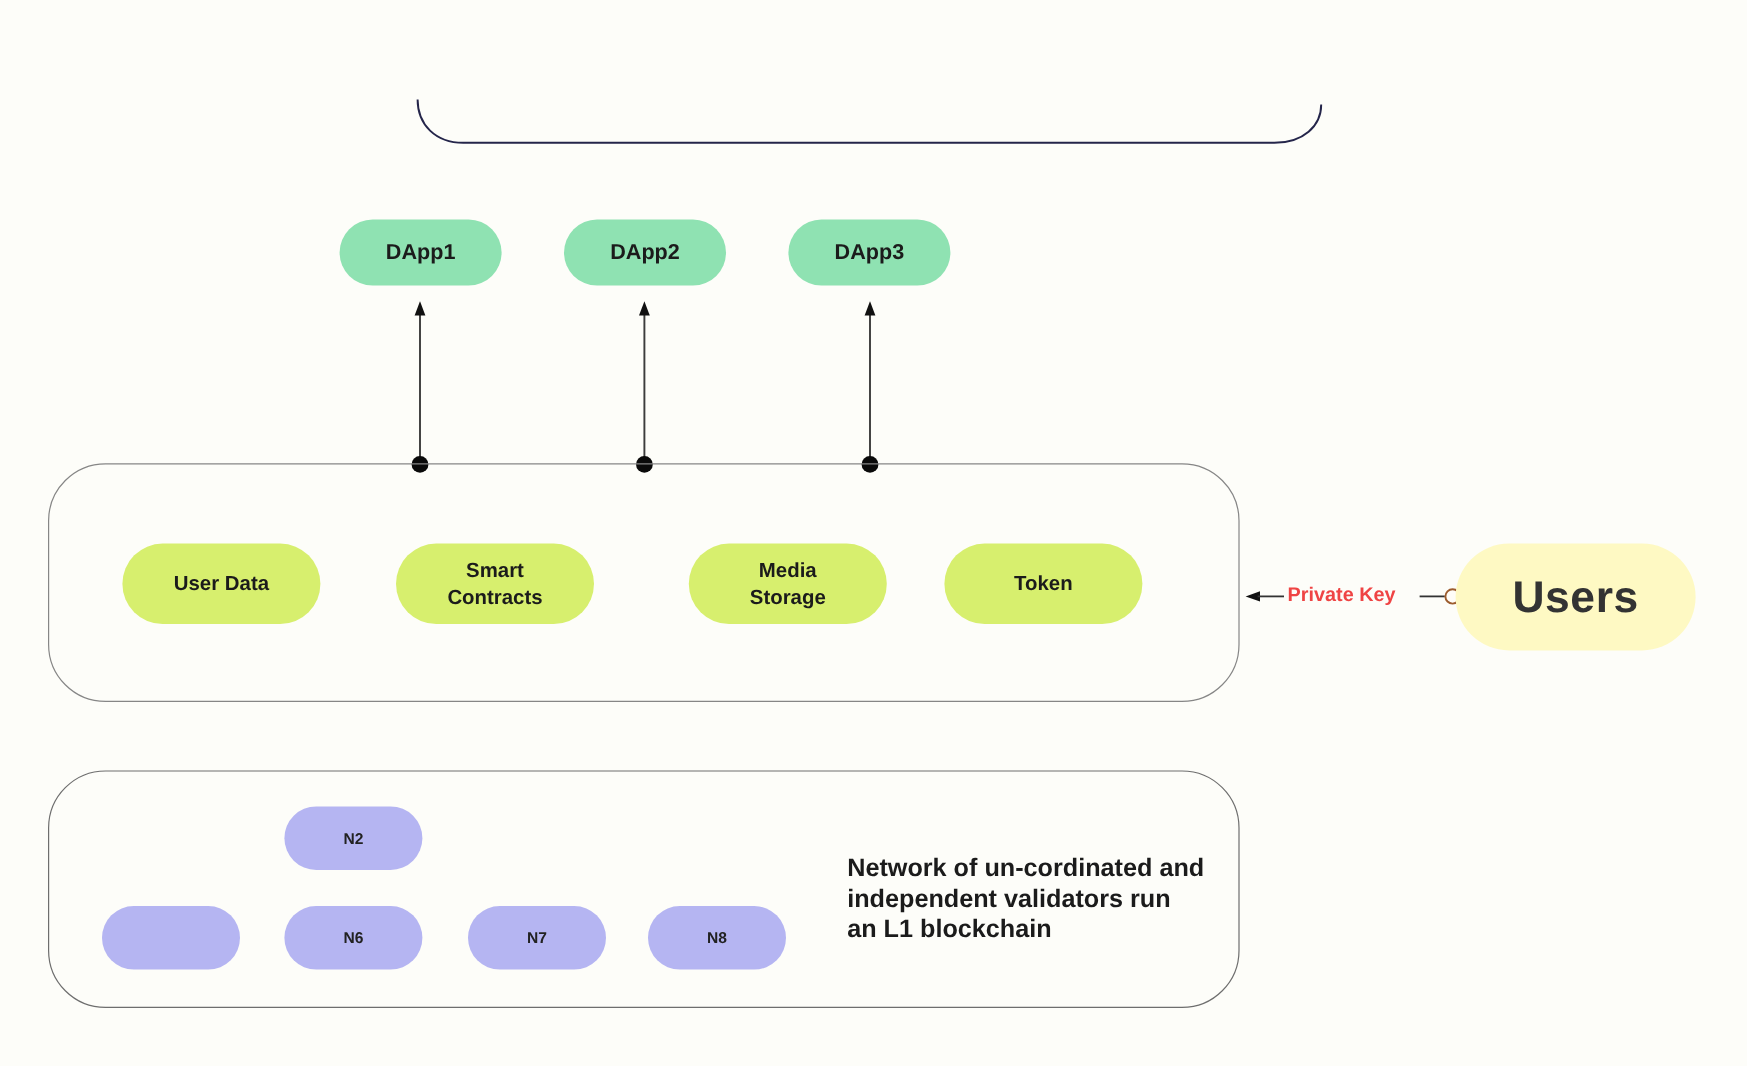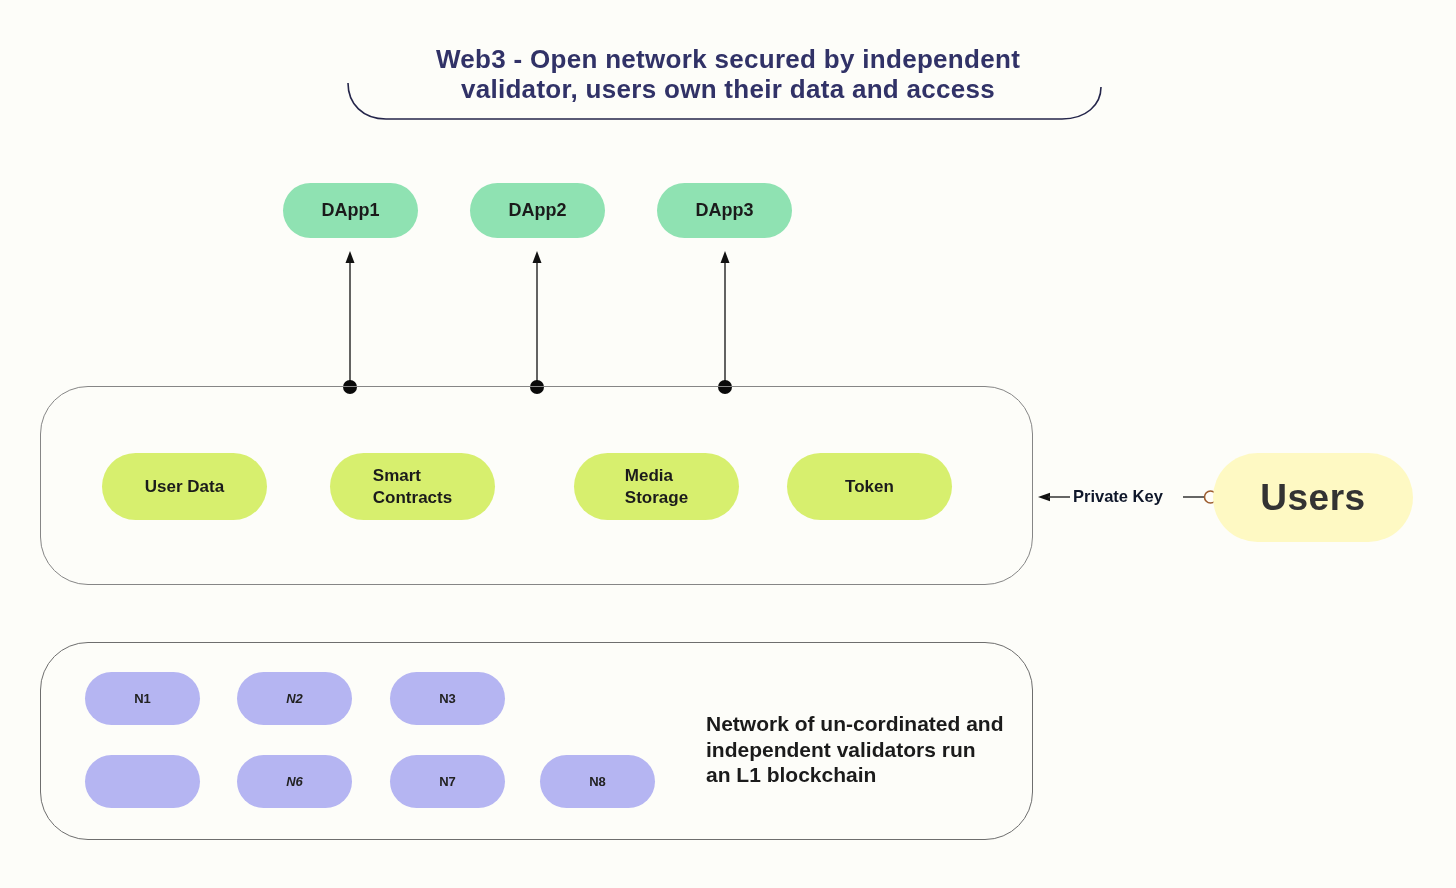--- a/index.html
+++ b/index.html
@@ -39,21 +39,21 @@
     width: 1456px; height: 888px;
     pointer-events: none;
   }
 
   
   .pill {
     position: absolute;
     display: flex;
     align-items: center;
     justify-content: center;
-    text-align: left;
+    text-align: center;
     color: #1b1b1b;
     font-weight: 700;
   }
 
   
   .dapp {
     width: 135px; height: 55px;
     top: 183px;
     background: #8fe2b2;
     border-radius: 28px;
@@ -87,21 +87,21 @@
   .feature-smart       { left: 330px; }
   .feature-media       { left: 574px; }
   .feature-token       { left: 787px; }
 
   
   .private-key-label {
     position: absolute;
     left: 1073px; top: 487px;
     font-size: 16.5px;
     font-weight: 700;
-    color: #0f172a;
+    color: #ef4444;
   }
 
   
   .users {
     left: 1213px; top: 453px;
     width: 200px; height: 89px;
     background: #fef9c3;
     border-radius: 45px;
     font-size: 37px;
     font-weight: 700;
@@ -125,42 +125,40 @@
     width: 115px; height: 53px;
     background: #b5b5f2;
     border-radius: 27px;
     font-size: 13px;
     font-weight: 600;
     color: #222222;
   }
   .node-r1 { top: 672px; }
   .node-r2 { top: 755px; }
   .node-c1 { left: 85px; }
-  .node-c2 { left: 237px; font-style: italic; }
+  .node-c2 { left: 237px; }
   .node-c3 { left: 390px; }
   .node-c4 { left: 540px; }
 
   
   .validators-desc {
     position: absolute;
     left: 706px; top: 711px;
     width: 310px;
     font-size: 21px;
     font-weight: 600;
     line-height: 1.22;
     color: #1b1b1b;
   }
 </style>
 </head>
 <body>
 
 <div class="canvas">
 
-  <div class="title preline">Web3 - Open network secured by independent
-validator, users own their data and access</div>
 
   <svg class="overlay-svg" viewBox="0 0 1456 888" xmlns="http://www.w3.org/2000/svg">
 
     <path d="M 348 83 C 348 104 363 119 386 119 L 1062 119 C 1086 119 1101 105 1101 87" fill="none" stroke="#24254a" stroke-width="1.6"></path>
 
     <g>
       <line x1="350" y1="386" x2="350" y2="259" stroke="#3c3c3c" stroke-width="1.6"></line>
       <polygon points="345.5,263 354.5,263 350,251" fill="#111111"></polygon>
       <circle cx="350" cy="387" r="7" fill="#0a0a0a"></circle>
     </g>
@@ -213,28 +211,22 @@
   </div>
 
   <div class="private-key-label">Private Key</div>
 
   <div class="pill users">
     <span>Users</span>
   </div>
 
   <div class="validators-box"></div>
 
-  <div class="pill node node-r1 node-c1">
-    <span>N1</span>
-  </div>
   <div class="pill node node-r1 node-c2">
     <span>N2</span>
-  </div>
-  <div class="pill node node-r1 node-c3">
-    <span>N3</span>
   </div>
 
   <div class="pill node node-r2 node-c1">
     <span></span>
   </div>
   <div class="pill node node-r2 node-c2">
     <span>N6</span>
   </div>
   <div class="pill node node-r2 node-c3">
     <span>N7</span>

